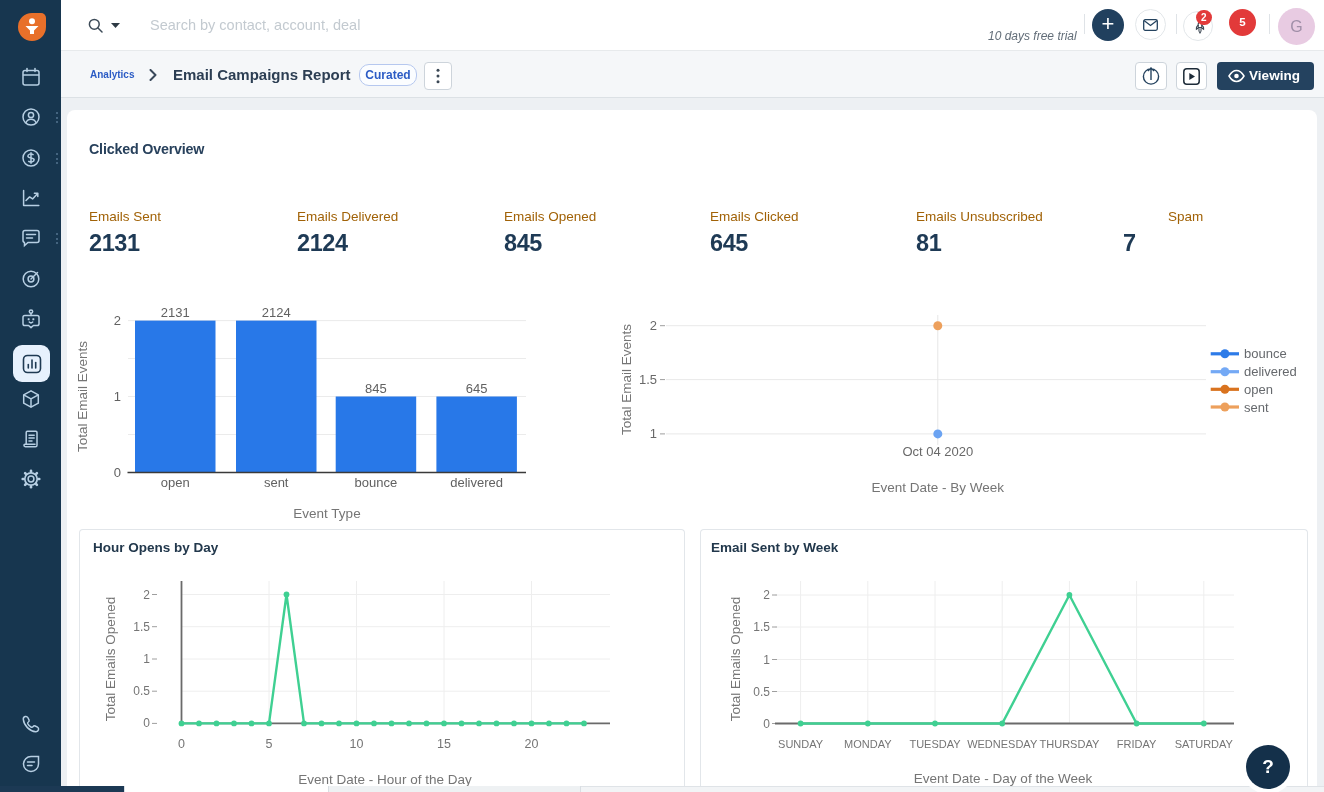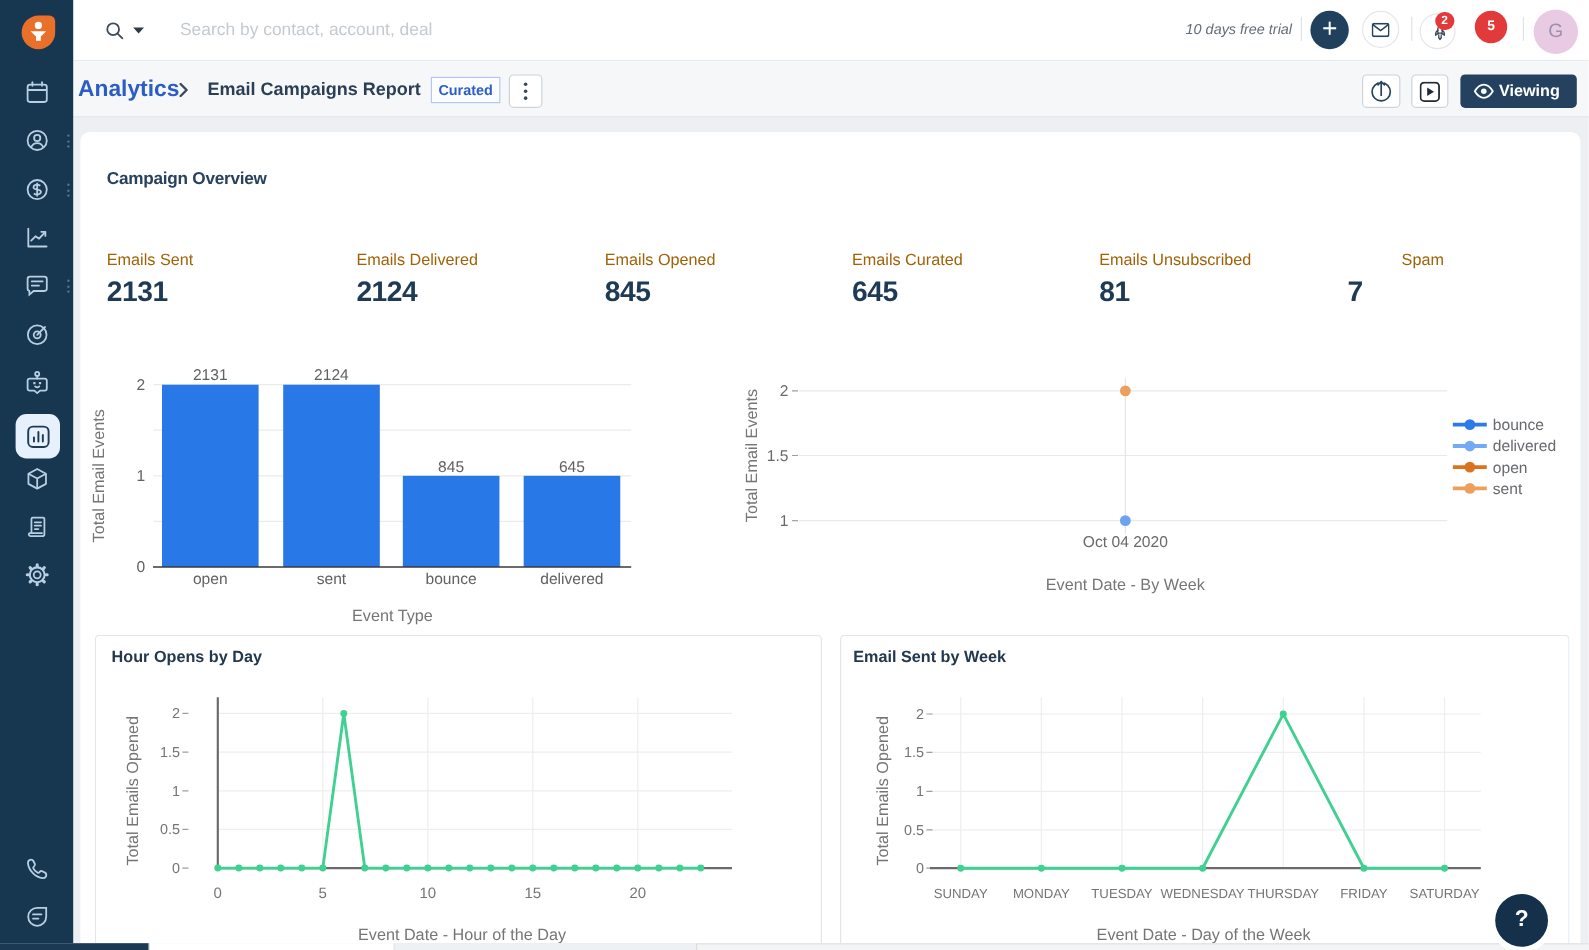--- a/index.html
+++ b/index.html
@@ -3,33 +3,33 @@
 <meta charset="utf-8">
 <style>
 *{margin:0;padding:0;box-sizing:border-box}
 html,body{width:1324px;height:792px;overflow:hidden;font-family:"Liberation Sans",sans-serif;background:#fff}
 body{position:relative}
 .abs{position:absolute}
 
 #topbar{left:61px;top:0;width:1263px;height:51px;background:#fff;border-bottom:1px solid #e7eaec}
 #searchph{left:79px;top:0;height:50px;line-height:50px;font-size:14.5px;color:#c3cad0}
 .vsep{width:1px;height:20px;background:#dfe3e7;top:14px}
-#freetrial{top:0;height:50px;line-height:48px;font-size:12px;font-style:italic;color:#626d78}
+#freetrial{top:12px;height:50px;line-height:48px;font-size:12px;font-style:italic;color:#626d78}
 .circ{border-radius:50%;}
 #plusbtn{left:1092px;top:9px;width:32px;height:32px;background:#21405e;color:#fff;text-align:center;line-height:30px;font-size:22px;font-weight:400}
 #mailbtn{left:1135px;top:9px;width:31px;height:31px;background:#fff;border:1px solid #e3e7ea}
 #freddy{left:1183px;top:11px;width:30px;height:30px;background:#fff;border:1px solid #e3e7ea}
 #fbadge{left:1196px;top:9.5px;width:15.5px;height:15.5px;background:#e23a3a;color:#fff;font-size:10px;font-weight:bold;text-align:center;line-height:15.5px}
 #notif{left:1229px;top:9px;width:27px;height:27px;background:#e23a3a;color:#fff;font-size:11.5px;font-weight:bold;text-align:center;line-height:27px}
 #avatar{left:1278px;top:8px;width:37px;height:37px;background:#e8cbe2;color:#a08fa8;font-size:16px;text-align:center;line-height:37px}
 
 #bcbar{left:61px;top:51px;width:1263px;height:47px;background:#f5f7f9;border-bottom:1px solid #dce1e5}
-#bc-analytics{left:65px;top:51px;height:47px;line-height:47px;font-size:19px;font-weight:bold;color:#2c5cc5}
+#bc-analytics{left:90px;top:51px;height:47px;line-height:47px;font-size:10px;font-weight:bold;color:#2c5cc5}
 #bc-title{left:173px;top:51px;height:47px;line-height:47px;font-size:15px;font-weight:bold;color:#2c3e53;letter-spacing:0}
-#curated{left:359px;top:64px;width:58px;height:22px;background:#fbfdff;border:1px solid #b6c8ef;border-radius:0;color:#2c5cc5;font-size:12px;font-weight:bold;text-align:center;line-height:20px}
+#curated{left:359px;top:64px;width:58px;height:22px;background:#fbfdff;border:1px solid #b6c8ef;border-radius:10px;color:#2c5cc5;font-size:12px;font-weight:bold;text-align:center;line-height:20px}
 .sqbtn{top:62px;height:28px;background:#fff;border:1px solid #cdd4db;border-radius:4px}
 #dotsbtn{left:424px;width:28px;color:#3a4754;text-align:center;line-height:26px;font-size:14px;font-weight:bold;letter-spacing:0}
 #viewingbtn{left:1217px;top:62px;width:97px;height:28px;background:#24425f;border-radius:4px;color:#fff;font-size:13.5px;font-weight:bold;text-align:center;line-height:28px}
 
 #pagebg{left:61px;top:98px;width:1263px;height:694px;background:#edf0f3}
 #panel{left:67px;top:110px;width:1250px;height:682px;background:#fff;border-radius:8px 8px 0 0}
 
 #sidebar{left:0;top:0;width:61px;height:792px;background:#17364f}
 #logo{left:18px;top:13px;width:28px;height:28px;background:#e8702a;border-radius:14px 5px 14px 14px}
 .sicon{left:21px;width:20px;height:20px}
@@ -240,28 +240,28 @@
     <i></i>
     <i></i>
     <i></i>
   </div>
 <div class="abs dots3" style="top:233px">
     <i></i>
     <i></i>
     <i></i>
   </div>
 
-<div class="abs" id="h-campaign">Campaign Overview</div>
+<div class="abs" id="h-campaign">Clicked Overview</div>
 <div class="abs stat-l" style="left:89px">Emails Sent</div>
 <div class="abs stat-n" style="left:89px">2131</div>
 <div class="abs stat-l" style="left:297px">Emails Delivered</div>
 <div class="abs stat-n" style="left:297px">2124</div>
 <div class="abs stat-l" style="left:504px">Emails Opened</div>
 <div class="abs stat-n" style="left:504px">845</div>
-<div class="abs stat-l" style="left:710px">Emails Curated</div>
+<div class="abs stat-l" style="left:710px">Emails Clicked</div>
 <div class="abs stat-n" style="left:710px">645</div>
 <div class="abs stat-l" style="left:916px">Emails Unsubscribed</div>
 <div class="abs stat-n" style="left:916px">81</div>
 <div class="abs stat-l" style="left:1168px">Spam</div>
 <div class="abs stat-n" style="left:1123px">7</div>
 
 <svg class="abs" style="left:67px;top:295px" width="540" height="230" viewBox="0 0 540 230">
   <g stroke="#ebebeb" stroke-width="1">
     <line x1="61" y1="25.6" x2="459" y2="25.6"></line>
     <line x1="61" y1="63.5" x2="459" y2="63.5"></line>

